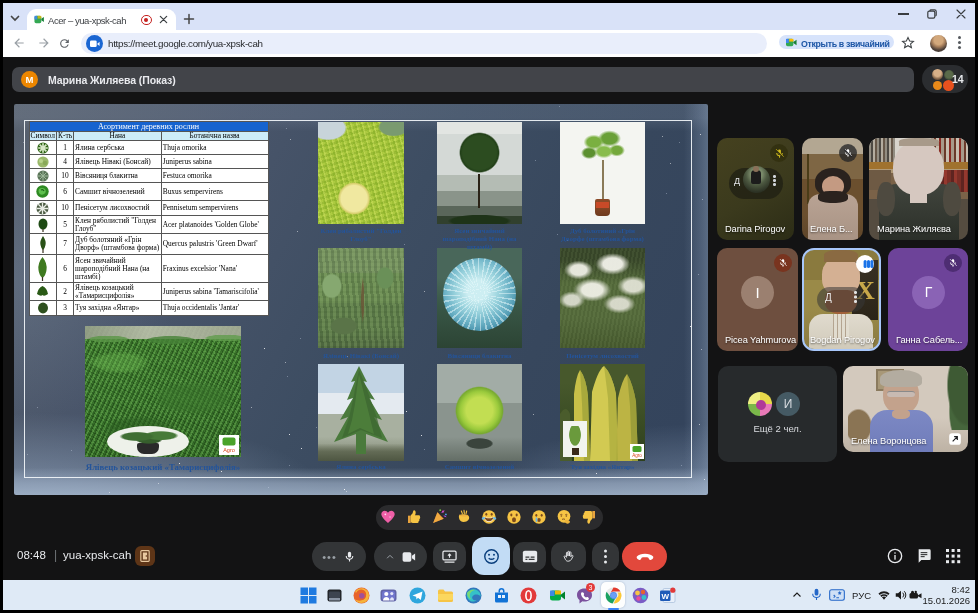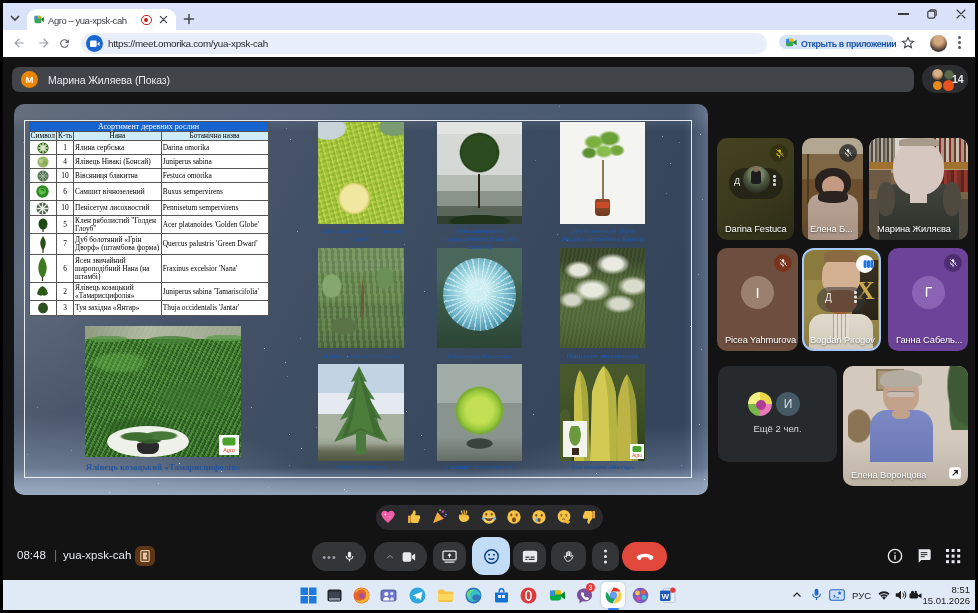--- a/index.html
+++ b/index.html
@@ -10,21 +10,21 @@
 #tabstrip{left:3px;top:3px;width:972px;height:27px;background:#d9e2f8;}
 #tab{left:27px;top:9px;width:149px;height:21px;background:#fff;border-radius:9px 9px 0 0;}
 #toolbar{left:3px;top:30px;width:972px;height:27px;background:#ffffff;}
 #urlpill{left:81px;top:33px;width:686px;height:21px;background:#e9eefb;border-radius:11px;}
 #chip{left:779px;top:35px;width:115px;height:14px;background:#d7e3fb;border-radius:7px;}
 
 #meet{left:3px;top:57px;width:972px;height:523px;background:#131314;}
 #infobar{left:9px;top:10px;width:902px;height:25px;background:#424449;border-radius:7px;}
 #ppl{left:919px;top:8px;width:46px;height:28px;background:#2b2d30;border-radius:14px;}
 
-#slide{left:11px;top:47px;width:694px;height:391px;border-radius:10px;overflow:hidden;
+#slide{left:11px;top:47px;width:694px;height:391px;border-radius:2px;overflow:hidden;
 background:
  linear-gradient(90deg,transparent 0 96.5%,rgba(150,170,196,.26) 99%,rgba(162,182,206,.34) 100%),
  linear-gradient(180deg,rgba(152,166,186,.18) 0 3.5%,rgba(152,166,186,0) 7%),
  linear-gradient(180deg,rgba(140,160,185,0) 0 93%,rgba(148,165,188,.75) 97%,rgba(160,178,200,.85) 100%),
  radial-gradient(60% 30% at 3% 100%,rgba(155,175,200,.6) 0%,rgba(155,175,200,0) 70%),
  radial-gradient(50% 26% at 100% 100%,rgba(145,165,192,.55) 0%,rgba(145,165,192,0) 70%),
  radial-gradient(40% 60% at 0% 45%,rgba(130,148,172,.28) 0%,rgba(130,148,172,0) 60%),
  linear-gradient(118deg,#58616e 0%,#49556a 26%,#3d4d62 50%,#37475d 72%,#33435c 100%);}
 #slide .frame{position:absolute;left:10px;top:16px;width:668px;height:358px;border:1.5px solid rgba(242,246,250,.92);}
 
@@ -110,21 +110,21 @@
   <svg class="abs" style="left:8px;top:11px" width="14" height="14" viewBox="0 0 14 14">
       <path d="M3.5 5.5 L7 9 L10.5 5.5" stroke="#454545" stroke-width="1.7" fill="none" stroke-linecap="round"></path>
     </svg>
   <div class="abs" id="tab"></div>
   <svg class="abs" style="left:34px;top:14px" width="11" height="11" viewBox="0 0 24 24">
       <rect x="1" y="4" width="15" height="16" rx="3.5" fill="#34a853"></rect>
       <path d="M16 10.5 L21.5 6.5 L21.5 17.5 L16 13.5 Z" fill="#188038"></path>
       <rect x="1" y="4" width="6" height="8" fill="#4285f4" opacity=".85"></rect>
       <rect x="8" y="4" width="8" height="6" fill="#fbbc04" opacity=".7"></rect>
     </svg>
-  <div class="abs" style="left:48px;top:15px;font-size:9.5px;color:#3f4246;letter-spacing:-0.45px">Agro – yua-xpsk-cah</div>
+  <div class="abs" style="left:48px;top:15px;font-size:9.5px;color:#3f4246;letter-spacing:-0.45px">Acer – yua-xpsk-cah</div>
   <div class="abs" style="left:141px;top:14.5px;width:10.5px;height:10.5px;border-radius:50%;border:1.6px solid #c5221f;background:#fff;box-sizing:border-box"></div>
   <div class="abs" style="left:144.2px;top:17.7px;width:4.2px;height:4.2px;border-radius:50%;background:#c5221f"></div>
   <svg class="abs" style="left:159px;top:15px" width="9" height="9" viewBox="0 0 10 10">
       <path d="M1.5 1.5 L8.5 8.5 M8.5 1.5 L1.5 8.5" stroke="#3c4043" stroke-width="1.4" stroke-linecap="round"></path>
     </svg>
   <svg class="abs" style="left:183px;top:13px" width="12" height="12" viewBox="0 0 12 12">
       <path d="M6 1.5 V10.5 M1.5 6 H10.5" stroke="#454545" stroke-width="1.5" stroke-linecap="round"></path>
     </svg>
 
   <div class="abs" style="left:898px;top:13px;width:11px;height:1.6px;background:#3a3d40"></div>
@@ -144,38 +144,38 @@
     </svg>
   <svg class="abs" style="left:58px;top:36.5px" width="13" height="13" viewBox="0 0 24 24">
       <path d="M17.65 6.35A8 8 0 1 0 19.73 14h-2.08A6 6 0 1 1 12 6c1.66 0 3.14.69 4.22 1.78L13 11h7V4l-2.35 2.35z" fill="#5f6368"></path>
     </svg>
   <div class="abs" id="urlpill"></div>
   <div class="abs" style="left:86px;top:35px;width:17px;height:17px;border-radius:50%;background:#1a66d2"></div>
   <svg class="abs" style="left:90px;top:40px" width="10" height="7.5" viewBox="0 0 12 9">
       <rect x="0" y="0.5" width="8" height="8" rx="1.6" fill="#fff"></rect>
       <path d="M8.5 4.7 L11.5 2.2 V7.3 L8.5 4.9 Z" fill="#fff"></path>
     </svg>
-  <div class="abs" style="left:108px;top:38px;font-size:9.8px;color:#27292c;letter-spacing:-0.3px">https://meet.omorika.com/yua-xpsk-cah</div>
+  <div class="abs" style="left:108px;top:38px;font-size:9.8px;color:#27292c;letter-spacing:-0.3px">https://meet.google.com/yua-xpsk-cah</div>
   <div class="abs" id="chip"></div>
   <svg class="abs" style="left:786px;top:38px" width="11" height="9" viewBox="0 0 24 18">
       <rect x="0" y="1" width="16" height="16" rx="3.5" fill="#34a853"></rect>
       <path d="M16 8 L23 3 V15 L16 10 Z" fill="#188038"></path>
       <rect x="0" y="1" width="6" height="9" fill="#4285f4"></rect>
       <rect x="7" y="1" width="9" height="6" fill="#fbbc04"></rect>
     </svg>
-  <div class="abs" style="left:801px;top:38.5px;font-size:8.8px;font-weight:bold;color:#1d56a5;letter-spacing:-0.35px">Открыть в приложении</div>
+  <div class="abs" style="left:801px;top:38.5px;font-size:8.8px;font-weight:bold;color:#1d56a5;letter-spacing:-0.35px">Открыть в звичайний</div>
   <svg class="abs" style="left:901px;top:36px" width="14" height="14" viewBox="0 0 24 24">
       <path d="M12 2.6l2.8 6 6.6.6-5 4.4 1.5 6.4L12 16.6 6.1 20l1.5-6.4-5-4.4 6.6-.6z" fill="none" stroke="#3c4043" stroke-width="1.8"></path>
     </svg>
   <div class="abs" style="left:930px;top:35px;width:17px;height:17px;border-radius:50%;background:radial-gradient(circle at 50% 30%,#d2a87c 0 30%,#a8805c 45%,#50423a 68%,#2e2a26 100%)"></div>
   <div class="abs" style="left:958px;top:36px;width:3px;height:3px;border-radius:50%;background:#55595e;box-shadow:0 5px 0 #55595e,0 10px 0 #55595e"></div>
   <div class="abs" id="meet">
     <div class="abs" id="infobar"></div>
     <div class="abs" style="left:18px;top:13.5px;width:17px;height:17px;border-radius:50%;background:#ec8600;color:#fff;font-size:9.5px;font-weight:bold;text-align:center;line-height:17px">М</div>
-    <div class="abs" style="left:45px;top:16.5px;color:#e9eaee;font-size:10.5px;font-weight:400;letter-spacing:-0.1px">Марина Жиляева (Показ)</div>
+    <div class="abs" style="left:45px;top:16.5px;color:#e9eaee;font-size:10.5px;font-weight:700;letter-spacing:-0.1px">Марина Жиляева (Показ)</div>
     <div class="abs" id="ppl"></div>
     <div class="abs" style="left:929px;top:12px;width:11px;height:11px;border-radius:50%;background:radial-gradient(circle at 50% 35%,#d8b088 0 40%,#7a5c42 70%,#4d3c2c 100%)"></div>
     <div class="abs" style="left:941px;top:13px;width:10px;height:10px;border-radius:50%;background:radial-gradient(circle at 50% 45%,#5a6a4a 0 45%,#23281e 100%)"></div>
     <div class="abs" style="left:930px;top:24px;width:9px;height:9px;border-radius:50%;background:#e8891a"></div>
     <div class="abs" style="left:940px;top:23px;width:11px;height:11px;border-radius:50%;background:#e8511e"></div>
     <div class="abs" style="left:949px;top:16px;color:#e8eaed;font-size:10.5px;font-weight:bold">14</div>
     <div class="abs" id="slide">
       <div class="frame"></div>
       <div id="stars"></div>
       <div class="abs" id="ptable">
@@ -190,21 +190,21 @@
                 <td style="width:87px">Нана</td>
                 <td style="width:106px">Ботанічна назва</td>
               </tr>
           <tr style="height:14px">
                 <td class="sy"><svg width="12" height="12">
                     <circle cx="6" cy="6" r="5.6" fill="#2d6414"></circle>
                     <path d="M6 1.2 L6 10.8 M1.2 6 L10.8 6 M2.6 2.6 L9.4 9.4 M9.4 2.6 L2.6 9.4" stroke="#d8e8c8" stroke-width="1.6"></path>
                   </svg></td>
                 <td class="ct">1</td>
                 <td>Ялина сербська</td>
-                <td>Darina omorika</td>
+                <td>Thuja omorika</td>
               </tr>
           <tr style="height:14px">
                 <td class="sy"><svg width="12" height="12">
                     <circle cx="6" cy="6" r="5.6" fill="#9ab86a"></circle>
                     <circle cx="4" cy="5" r="2" fill="#b8d48c"></circle>
                     <circle cx="8" cy="7" r="2.2" fill="#88a858"></circle>
                   </svg></td>
                 <td class="ct">4</td>
                 <td>Ялівець Нівакі (Бонсай)</td>
                 <td>Juniperus sabina</td>
@@ -364,21 +364,21 @@
       <div class="abs" style="left:36px;top:28px;width:6px;height:6px;border-radius:50%;background:#8a7058"></div>
       <div class="abs" style="left:17px;top:38px;color:#e4e6ea;font-size:9px">Д</div>
       <div class="abs" style="left:56px;top:37px;width:2.5px;height:2.5px;border-radius:50%;background:#cfd3d8;box-shadow:0 4px 0 #cfd3d8,0 8px 0 #cfd3d8"></div>
       <div class="mic" style="background:rgba(50,48,16,.9)">
           <svg width="11" height="11" viewBox="0 0 24 24">
             <path d="M12 14a3 3 0 0 0 3-3V6a3 3 0 0 0-6 0v5a3 3 0 0 0 3 3zm5-3a5 5 0 0 1-10 0H5a7 7 0 0 0 6 6.9V21h2v-3.1A7 7 0 0 0 19 11h-2z" fill="#d8c21e"></path>
             <path d="M3 3 L21 21" stroke="#323010" stroke-width="3.4"></path>
             <path d="M4.5 2.5 L21 19" stroke="#d8c21e" stroke-width="1.6"></path>
           </svg>
         </div>
-      <div class="tname">Darina Festuca</div>
+      <div class="tname">Darina Pirogov</div>
     </div>
     <div class="tile" style="left:866px;top:81px;width:99px;height:102px;background:linear-gradient(180deg,#d8d4cc 0 26%,#b09a78 26% 34%,#7a6248 34% 60%,#554c40 60% 100%)">
       <div class="abs" style="left:0;top:0;width:26px;height:26px;background:repeating-linear-gradient(90deg,#8a8478 0 2px,#3e3a34 2px 4px,#b0a89a 4px 6.5px,#5a4a3a 6.5px 8px);opacity:.9"></div>
       <div class="abs" style="left:62px;top:0;width:37px;height:24px;background:repeating-linear-gradient(90deg,#a89a8a 0 3px,#6a3a2a 3px 5px,#c8beb0 5px 8px,#8a2a22 8px 10px)"></div>
       <div class="abs" style="left:0;top:24px;width:99px;height:7px;background:#a0722e"></div>
       <div class="abs" style="left:58px;top:32px;width:41px;height:22px;background:repeating-linear-gradient(90deg,#7a2e26 0 4px,#5e2420 4px 7px,#94382e 7px 10px)"></div>
       <div class="abs" style="left:0;top:32px;width:22px;height:20px;background:#6e5a44"></div>
       <div class="abs" style="left:10px;top:46px;width:80px;height:56px;border-radius:18px 18px 0 0;background:linear-gradient(180deg,#41453d,#2b2f29)"></div>
       <div class="abs" style="left:8px;top:44px;width:18px;height:34px;border-radius:45%;background:#4e4a40"></div>
       <div class="abs" style="left:74px;top:44px;width:18px;height:34px;border-radius:45%;background:#4e4a40"></div>
@@ -438,21 +438,21 @@
           </svg>
         </div>
       <div class="tname">Ганна Сабель...</div>
     </div>
     <div class="tile" style="left:715px;top:309px;width:119px;height:96px;background:#272a2c">
       <div class="abs" style="left:30px;top:26px;width:24px;height:24px;border-radius:50%;background:conic-gradient(#e8d84a 0 90deg,#e87ab8 90deg 180deg,#7ab84a 180deg 270deg,#f0f084 270deg 360deg)"></div>
       <div class="abs" style="left:38px;top:34px;width:10px;height:10px;border-radius:50%;background:#b03a98"></div>
       <div class="abs" style="left:58px;top:26px;width:24px;height:24px;border-radius:50%;background:#455a64;color:#d8dce0;font-size:12px;text-align:center;line-height:24px">И</div>
       <div class="abs" style="left:0;top:57px;width:119px;text-align:center;color:#dadce0;font-size:9.5px">Ещё 2 чел.</div>
     </div>
-    <div class="tile" style="left:840px;top:309px;width:125px;height:120px;background:linear-gradient(180deg,#d3c9bd 0 60%,#bdb2a4 100%)">
+    <div class="tile" style="left:840px;top:309px;width:125px;height:86px;background:linear-gradient(180deg,#d3c9bd 0 60%,#bdb2a4 100%)">
       <div class="abs" style="left:33px;top:3px;width:28px;height:22px;background:#a89878;border:2px solid #8a7a5e"></div>
       <div class="abs" style="left:102px;top:0;width:25px;height:64px;background:radial-gradient(ellipse at 90% 30%,#3e5a34 0 60%,transparent 66%),radial-gradient(ellipse at 70% 70%,#46663c 0 50%,transparent 56%)"></div>
       <div class="abs" style="left:5px;top:40px;width:26px;height:40px;background:radial-gradient(ellipse at 40% 50%,#8a7454 0 55%,transparent 62%)"></div>
       <div class="abs" style="left:40px;top:10px;width:36px;height:38px;border-radius:46%;background:#c3a28c"></div>
       <div class="abs" style="left:37px;top:4px;width:42px;height:17px;border-radius:50% 50% 24% 24%;background:#b3aca0"></div>
       <div class="abs" style="left:44px;top:25px;width:28px;height:6px;border-radius:3px;background:rgba(205,210,215,.5);border-top:1px solid #8a8a8a"></div>
       <div class="abs" style="left:27px;top:44px;width:63px;height:52px;border-radius:17px 17px 0 0;background:linear-gradient(180deg,#7d89c4,#6c79b8)"></div>
       <div class="abs" style="left:49px;top:43px;width:18px;height:10px;border-radius:40%;background:#c3a28c"></div>
       <div class="tname">Елена Воронцова</div>
       <svg class="abs" style="right:6px;bottom:6px" width="14" height="14" viewBox="0 0 24 24">
@@ -691,16 +691,16 @@
     <svg class="abs" style="left:891px;top:8px" width="14" height="14" viewBox="0 0 24 24">
         <path d="M3 9 h4 l5 -4.5 v15 L7 15 H3z" fill="#1b1b1b"></path>
         <path d="M15 8 a5.5 5.5 0 0 1 0 8 M17.5 5.5 a9 9 0 0 1 0 13" stroke="#1b1b1b" stroke-width="1.7" fill="none"></path>
       </svg>
     <svg class="abs" style="left:906px;top:10px" width="15" height="11" viewBox="0 0 30 20">
         <rect x="1" y="5" width="17" height="11" rx="3" fill="#1b1b1b"></rect>
         <path d="M18 9.5 L25 5.5 V15.5 L18 11.5z" fill="#1b1b1b"></path>
         <circle cx="7" cy="3.5" r="3" fill="#1b1b1b"></circle>
         <circle cx="13.5" cy="3" r="2.4" fill="#1b1b1b"></circle>
       </svg>
-    <div class="abs" style="left:931px;top:3.5px;width:36px;text-align:right;font-size:9.5px;color:#1b1b1b;line-height:11px">8:51</div>
+    <div class="abs" style="left:931px;top:3.5px;width:36px;text-align:right;font-size:9.5px;color:#1b1b1b;line-height:11px">8:42</div>
     <div class="abs" style="left:908px;top:14.5px;width:59px;text-align:right;font-size:9.5px;color:#1b1b1b;line-height:11px">15.01.2026</div>
   </div>
 </div>
 
 </body></html>

